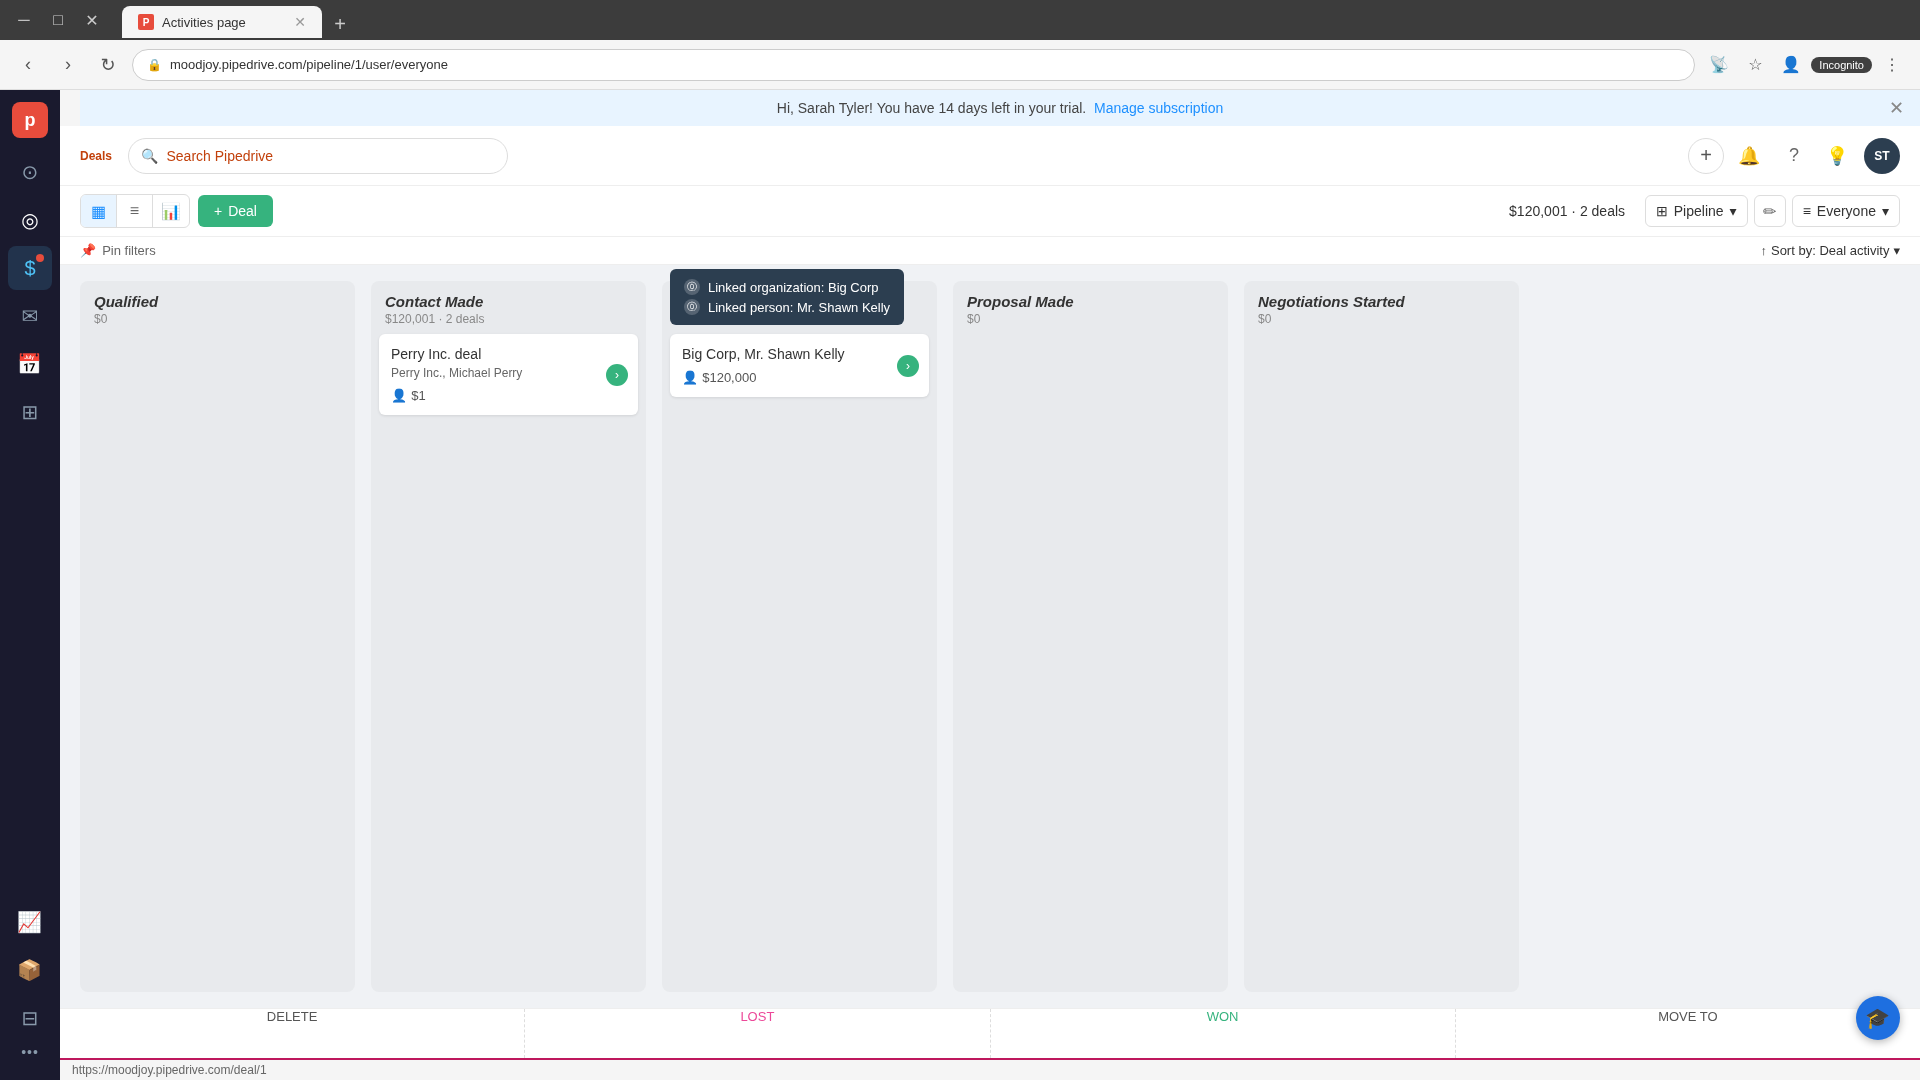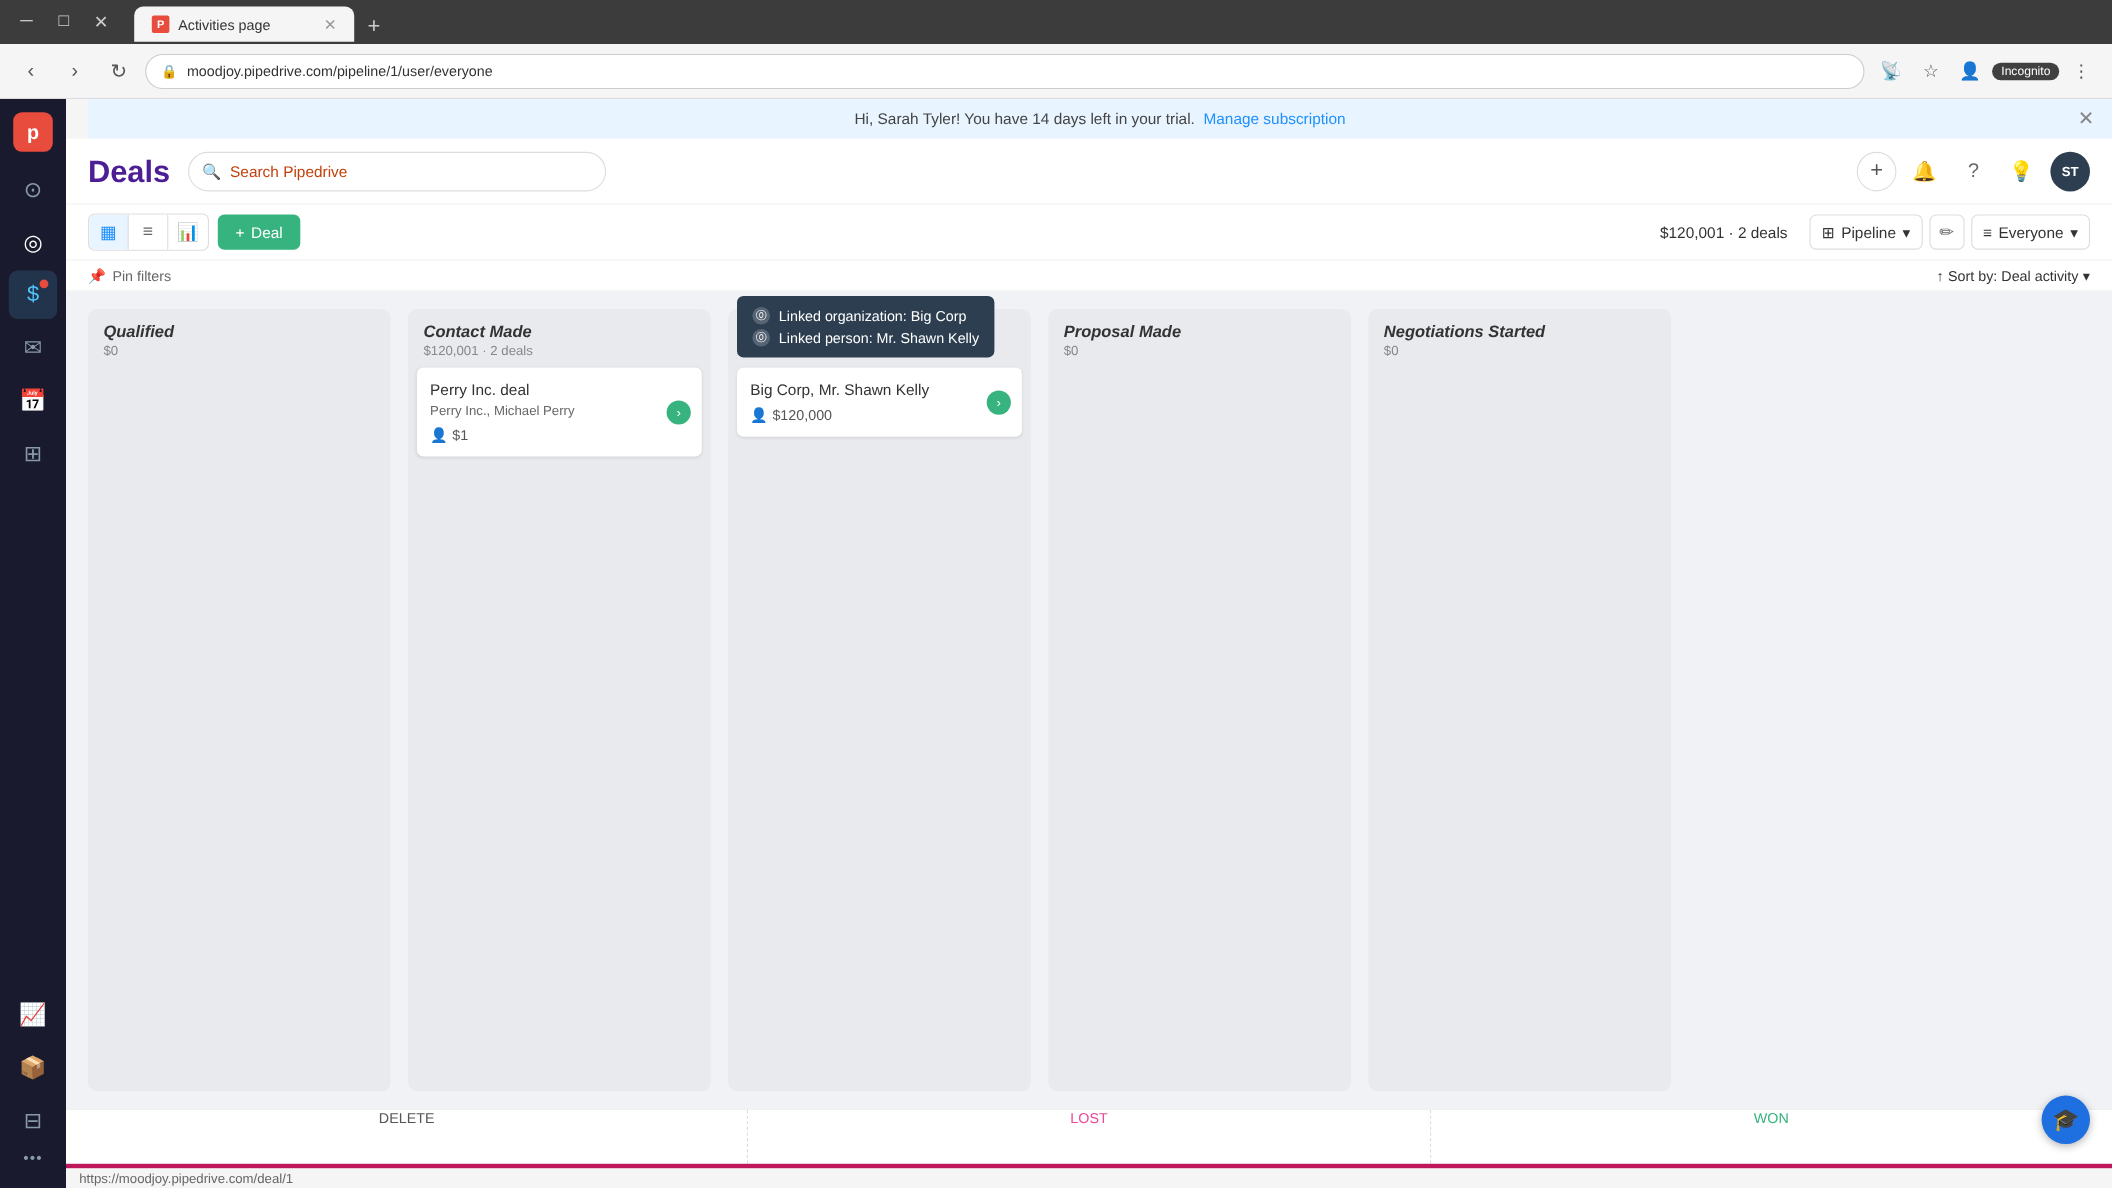--- a/index.html
+++ b/index.html
@@ -221,23 +221,23 @@
     .app-header {
       background: #fff;
       padding: 0 20px;
       height: 60px;
       display: flex;
       align-items: center;
       gap: 16px;
       border-bottom: 1px solid #eee;
     }
     .page-title {
-      font-size: 28px;
+      font-size: 12px;
       font-weight: 600;
-      color: #4c1d95;
+      color: #c2410c;
     }
     .search-bar {
       flex: 1;
       max-width: 380px;
       height: 36px;
       border: 1px solid #ddd;
       border-radius: 20px;
       display: flex;
       align-items: center;
       padding: 0 12px;
@@ -519,21 +519,21 @@
 
     
     .status-bar {
       background: #f5f5f5;
       height: 22px;
       display: flex;
       align-items: center;
       padding: 0 12px;
       font-size: 12px;
       color: #666;
-      border-top: 4px solid #be185d;
+      border-top: 2px solid #be185d;
     }
 
     
     .help-fab {
       position: fixed;
       bottom: 40px;
       right: 20px;
       width: 44px; height: 44px;
       background: #1e6fe0;
       border-radius: 50%;
@@ -776,20 +776,23 @@
     <div class="bottom-bar">
       <div class="bottom-action">
         <span>DELETE</span>
       </div>
       <div class="bottom-action lost">
         <span>LOST</span>
       </div>
       <div class="bottom-action won">
         <span>WON</span>
       </div>
+      <div class="bottom-action">
+        <span>MOVE TO</span>
+      </div>
     </div>
 
     <div class="status-bar">
       <span>https://moodjoy.pipedrive.com/deal/1</span>
     </div>
 
   </div>
 </div>
 
 <div class="help-fab">

